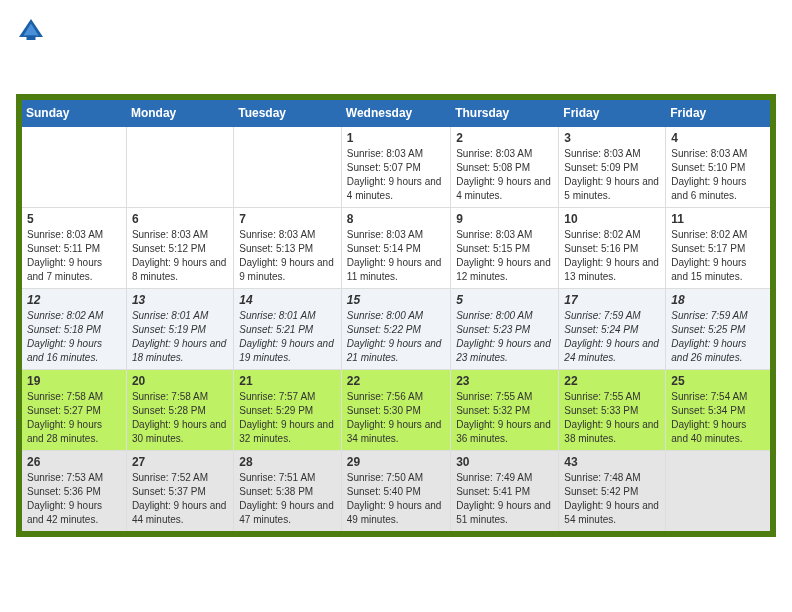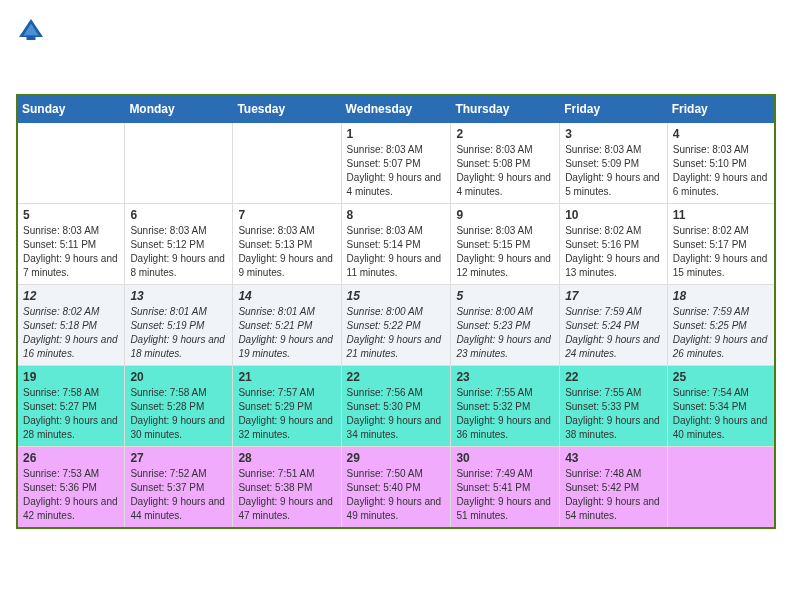--- a/index.html
+++ b/index.html
@@ -51,21 +51,21 @@
       font-weight: bold;
       color: #333;
     }
     .location-title {
       font-size: 14px;
       color: #555;
     }
     .calendar {
       width: 100%;
       border-collapse: collapse;
-      border: 2px solid #4d7c0f;
+      border: 6px solid #4d7c0f;
       margin-top: 48px;
     }
     .calendar th {
       background: #2a6db5;
       color: #fff;
       font-size: 12px;
       font-weight: bold;
       padding: 6px 4px;
       text-align: left;
       border: 1px solid #2a6db5;
@@ -96,22 +96,22 @@
       line-height: 1.4;
     }
     .empty-cell {
       background: #f9f9f9;
     }
     .calendar tr:nth-child(odd) td {
       background: #fff;
     }
     .calendar tr:nth-child(2) td { background: #fff; }
     .calendar tr:nth-child(3) td { background: #f0f4f9; font-style: italic; }
-    .calendar tr:nth-child(4) td { background: #5eead4; }
-    .calendar tr:nth-child(5) td { background: #f0abfc; }
+    .calendar tr:nth-child(4) td { background: #bef264; }
+    .calendar tr:nth-child(5) td { background: #e5e5e5; }
     .calendar tr:nth-child(6) td { background: #fff; }
     .calendar tr:nth-child(7) td { background: #f0f4f9; }
   </style>
 </head>
 <body>
 
 <div class="container">
   <div class="header">
     <div class="logo">
       <svg class="logo-icon" viewBox="0 0 40 40">

